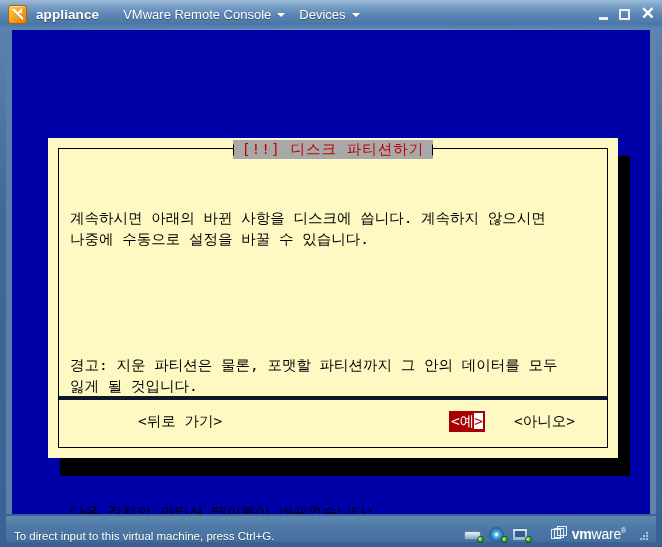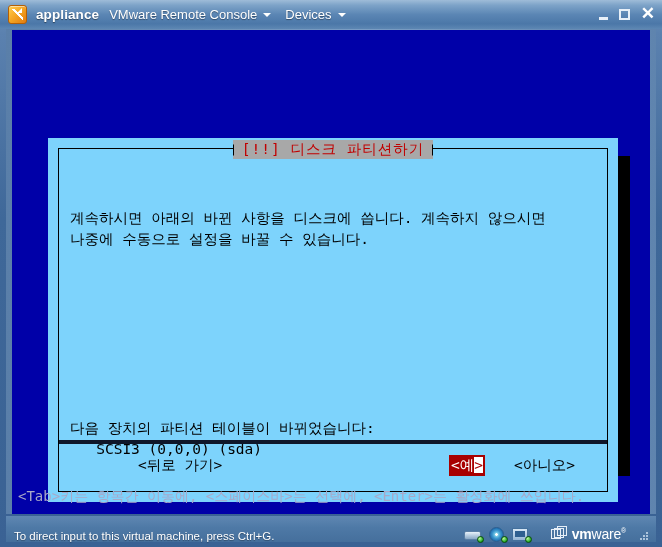--- a/index.html
+++ b/index.html
@@ -58,21 +58,21 @@
     font-size: 13.5px;
     font-weight: bold;
     margin-left: 9px;
     letter-spacing: .1px;
     text-shadow: 0 1px 1px rgba(0,0,0,.45);
     white-space: nowrap;
   }
   .menubar {
     display: flex;
     align-items: center;
-    margin-left: 10px;
+    margin-left: 24px;
     gap: 14px;
   }
   .menu-item {
     display: flex;
     align-items: center;
     gap: 6px;
     color: #ffffff;
     font-size: 13px;
     white-space: nowrap;
     text-shadow: 0 1px 1px rgba(0,0,0,.4);
@@ -134,22 +134,22 @@
   
   .dlg-shadow {
     position: absolute;
     left: 48px; top: 126px;
     width: 570px; height: 320px;
     background: #000000;
   }
   .dialog {
     position: absolute;
     left: 36px; top: 108px;
-    width: 570px; height: 364px;
-    background: #7dd3fc;
+    width: 570px; height: 320px;
+    background: #fef9c3;
     box-sizing: border-box;
   }
   .dlg-frame {
     position: absolute;
     left: 10px; top: 10px;
     right: 10px; bottom: 10px;
     border: 1px solid #000000;
     box-sizing: border-box;
   }
   .dlg-title-wrap {
@@ -385,37 +385,38 @@
       <div class="dlg-frame">
         <div class="dlg-title-wrap">
           <div class="dlg-title">[!!] 디스크 파티션하기</div>
         </div>
       </div>
 
       <div class="dlg-body">
         <p>계속하시면 아래의 바뀐 사항을 디스크에 씁니다. 계속하지 않으시면
 나중에 수동으로 설정을 바꿀 수 있습니다.</p>
         <div class="blank"></div>
+        <p>경고: 지운 파티션은 물론, 포맷할 파티션까지 그 안의 데이터를 모두
+잃게 될 것입니다.</p>
         <div class="blank"></div>
         <p>다음 장치의 파티션 테이블이 바뀌었습니다:
    SCSI3 (0,0,0) (sda)</p>
         
         
         
         
       </div>
 
       <div class="dlg-buttons">
         <div class="btn btn-back">&lt;뒤로 가기&gt;</div>
         <div class="btn btn-yes"><span>&lt;예</span><span class="cursor">&gt;</span></div>
         <div class="btn btn-no">&lt;아니오&gt;</div>
       </div>
     </div>
 
-    <div class="vm-help">&lt;Tab&gt;키는 항목간 이동에, &lt;스페이스바&gt;는 선택에, &lt;Enter&gt;는 활성화에 쓰입니다.</div>
   </div>
 
   <div class="statusbar">
     <div class="status-text">To direct input to this virtual machine, press Ctrl+G.</div>
     <div class="status-spacer"></div>
 
     <div class="dev-icons">
       <div class="dev dev-hdd">
         <div class="body"></div>
         <div class="led"></div>

